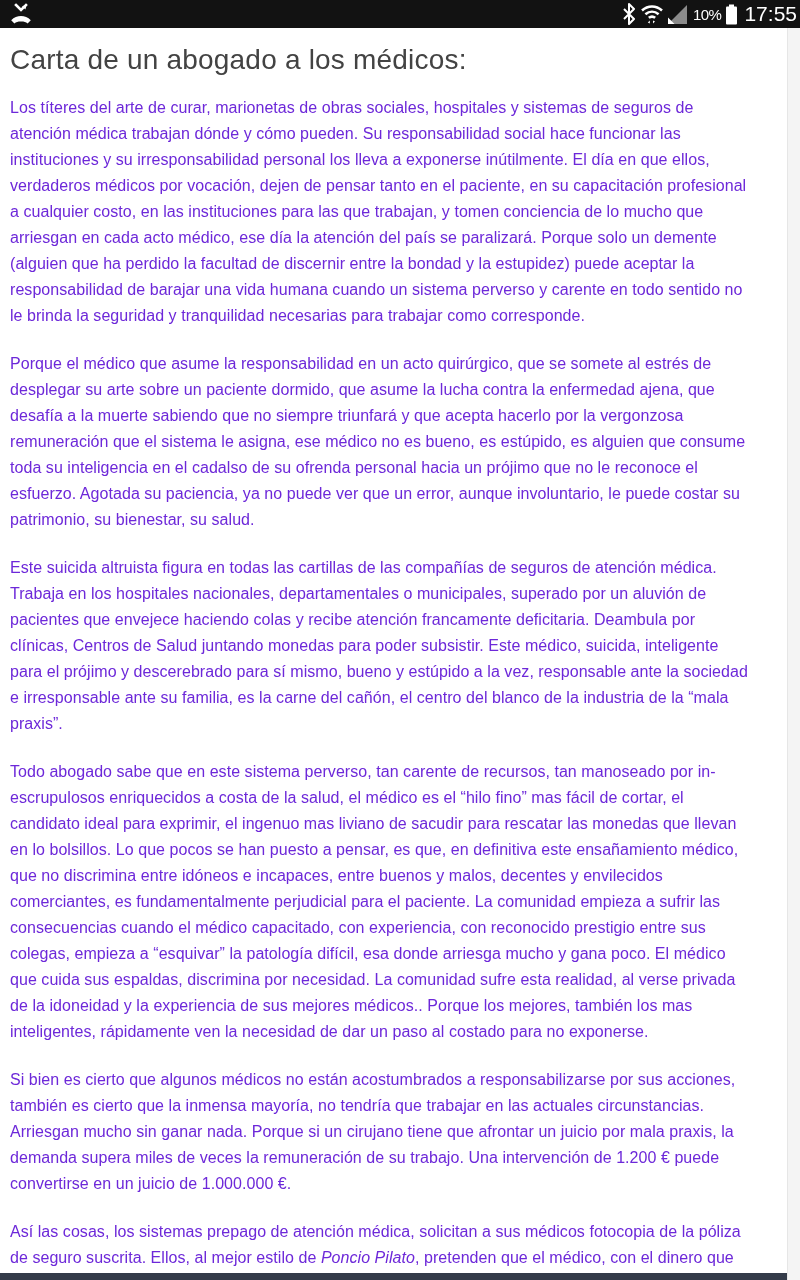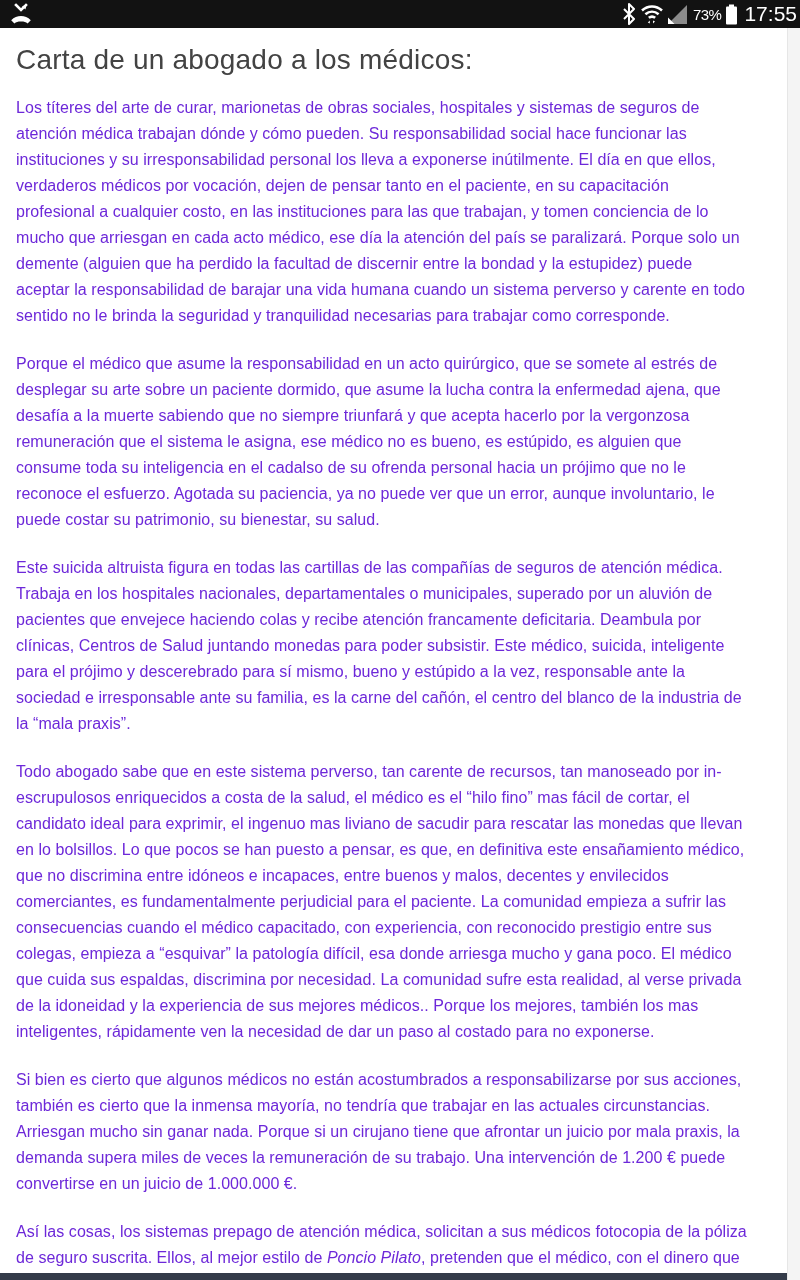--- a/index.html
+++ b/index.html
@@ -21,21 +21,21 @@
   .sb-left { display:flex; align-items:center; }
   .sb-right { display:flex; align-items:center; gap:3px; }
   .sb-right svg { display:block; }
   .pct { font-size:15px; color:#fdfdfd; letter-spacing:-0.5px; margin:0 1px 0 2px; }
   .time { font-size:21px; color:#ffffff; margin-left:3px; letter-spacing:0px; }
 
   
   .content {
     position:absolute; top:28px; left:0; right:13px; bottom:0;
     background:#ffffff; overflow:hidden;
-    padding:0 38px 0 16px;
+    padding:0 38px 0 10px;
   }
   h1.title {
     margin:14px 0 17px 0;
     font-size:28px; line-height:36px;
     font-weight:400; color:#434343;
     letter-spacing:0.2px;
   }
   p.para {
     margin:0 0 22px 0;
     font-size:16px; line-height:26px;
@@ -77,21 +77,21 @@
         <path d="M2 7.5 C8 2.2 16 2.2 22 7.5" stroke="#ffffff" stroke-width="2.6" fill="none"></path>
         <path d="M5.4 11.2 C9.4 7.9 14.6 7.9 18.6 11.2" stroke="#ffffff" stroke-width="2.6" fill="none"></path>
         <path d="M8.8 14.8 C10.9 13.2 13.1 13.2 15.2 14.8" stroke="#ffffff" stroke-width="2.6" fill="none"></path>
         <path d="M9.8 17.5 l0 3 -2-1 z" fill="#ffffff"></path>
         <path d="M13 20.5 l0 -3 2 1 z" fill="#ffffff"></path>
       </svg>
       <svg width="21" height="21" viewBox="0 0 21 21">
         <polygon points="20,1 20,20 1,20" fill="#8b8b8b"></polygon>
         <polygon points="1,20 7.5,20 1,13.5" fill="#ffffff"></polygon>
       </svg>
-      <span class="pct">73%</span>
+      <span class="pct">10%</span>
       <svg width="13" height="21" viewBox="0 0 13 21">
         <rect x="4" y="0.5" width="5" height="3" fill="#ffffff"></rect>
         <rect x="1" y="2.5" width="11" height="18" rx="1" fill="#ffffff"></rect>
       </svg>
       <span class="time">17:55</span>
     </div>
   </header>
 
   <main class="content">
     <h1 class="title">Carta de un abogado a los médicos:</h1>

